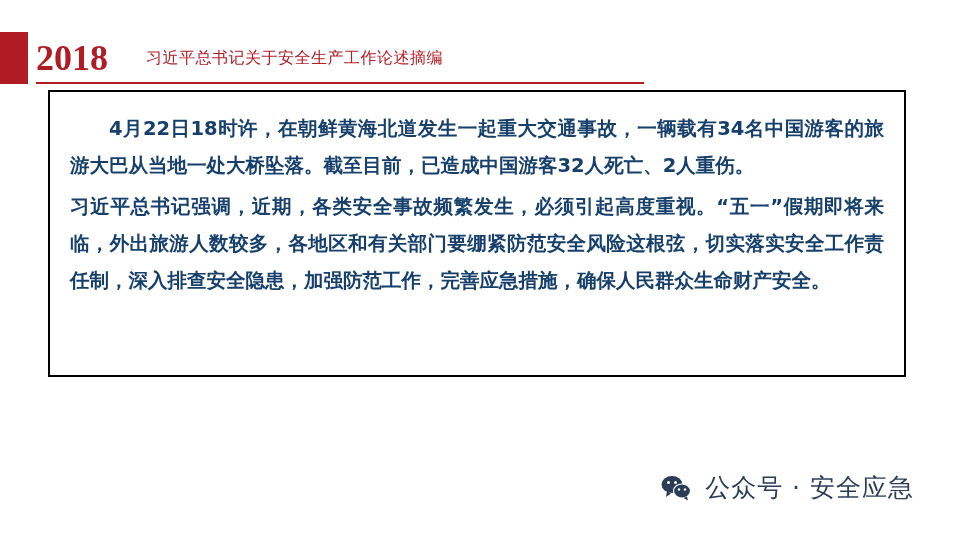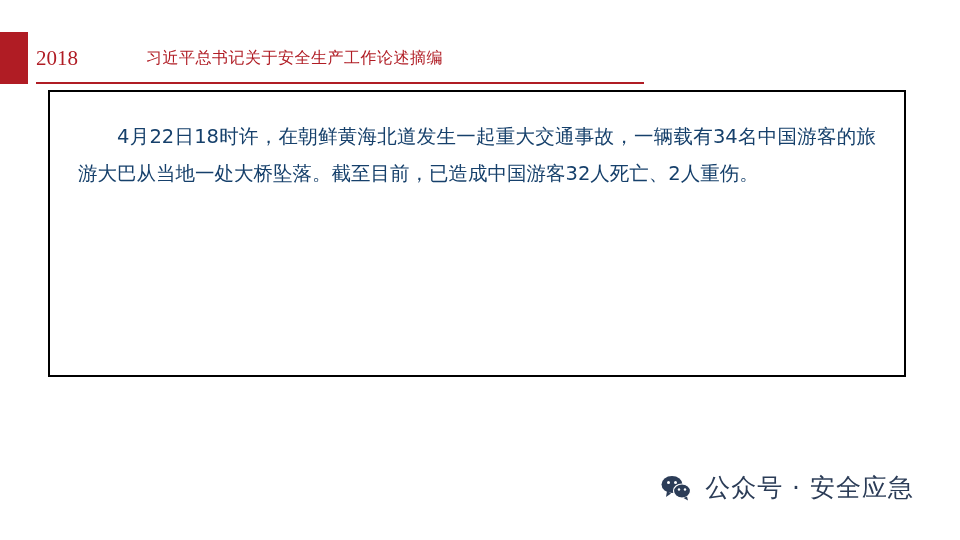--- a/index.html
+++ b/index.html
@@ -29,22 +29,22 @@
     top: 32px;
     width: 28px;
     height: 52px;
     background: #b01c24;
   }
   .header-year {
     position: absolute;
     left: 36px;
     top: 40px;
     font-family: "Liberation Serif", serif;
-    font-size: 21px;
-    font-weight: normal;
+    font-size: 36px;
+    font-weight: bold;
     color: #b01c24;
     letter-spacing: 0px;
     line-height: 36px;
   }
   .header-title {
     position: absolute;
     left: 146px;
     top: 47px;
     font-family: "DejaVu Sans", sans-serif;
     font-size: 16px;
@@ -73,23 +73,23 @@
     background: #ffffff;
     box-sizing: border-box;
     padding: 14px 16px 10px 16px;
   }
   .para {
     font-family: "DejaVu Sans", sans-serif;
     font-size: 19.5px;
     color: #16406b;
     line-height: 37px;
     text-align: justify;
-    margin: 12px;
+    margin: 4px;
     letter-spacing: 0px;
-    font-weight: normal;
+    font-weight: bold;
   }
   .para.first {
     text-indent: 39px;
   }
 
   
   .footer-mark {
     position: absolute;
     right: 46px;
     bottom: 36px;
@@ -120,20 +120,21 @@
 
 <div class="header">
   <div class="header-bar"></div>
   <div class="header-year">2018</div>
   <div class="header-title">习近平总书记关于安全生产工作论述摘编</div>
   <div class="header-rule"></div>
 </div>
 
 <div class="content-box">
   <p class="para first">4月22日18时许，在朝鲜黄海北道发生一起重大交通事故，一辆载有34名中国游客的旅游大巴从当地一处大桥坠落。截至目前，已造成中国游客32人死亡、2人重伤。</p>
+  <p class="para">习近平总书记强调，近期，各类安全事故频繁发生，必须引起高度重视。“五一”假期即将来临，外出旅游人数较多，各地区和有关部门要绷紧防范安全风险这根弦，切实落实安全工作责任制，深入排查安全隐患，加强防范工作，完善应急措施，确保人民群众生命财产安全。</p>
 </div>
 
 <div class="footer-mark">
   <span class="wechat-icon">
     <svg width="30" height="26" viewBox="0 0 30 26" xmlns="http://www.w3.org/2000/svg">
       <ellipse cx="11" cy="9.5" rx="10.5" ry="8.5" fill="#2b3c57"></ellipse>
       <polygon points="6,16 5,22 10,18.5" fill="#2b3c57"></polygon>
       <circle cx="7.5" cy="7.5" r="1.5" fill="#ffffff"></circle>
       <circle cx="14.5" cy="7.5" r="1.5" fill="#ffffff"></circle>
       <ellipse cx="21" cy="16" rx="8.5" ry="7" fill="#2b3c57" stroke="#ffffff" stroke-width="1.2"></ellipse>

